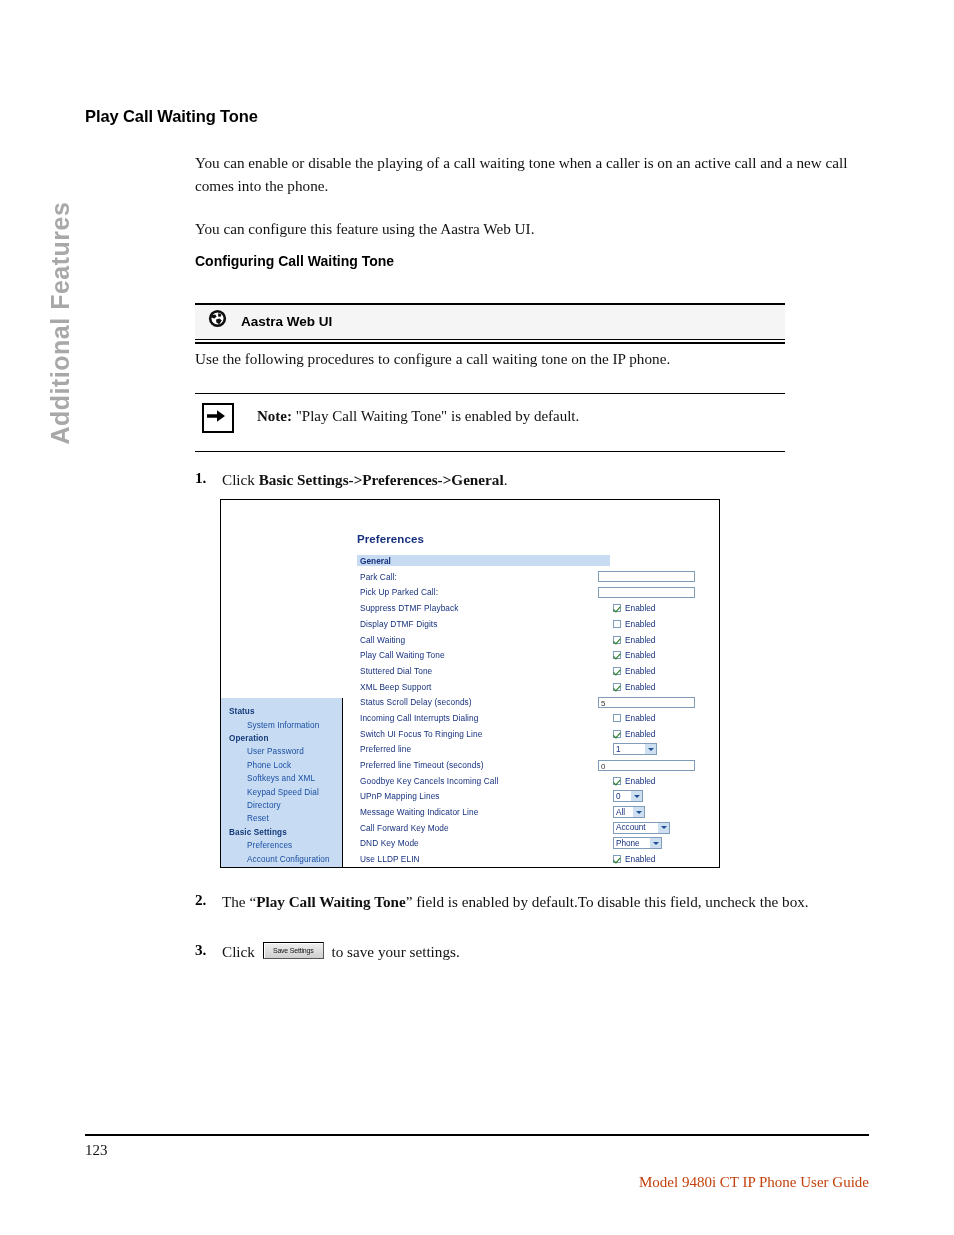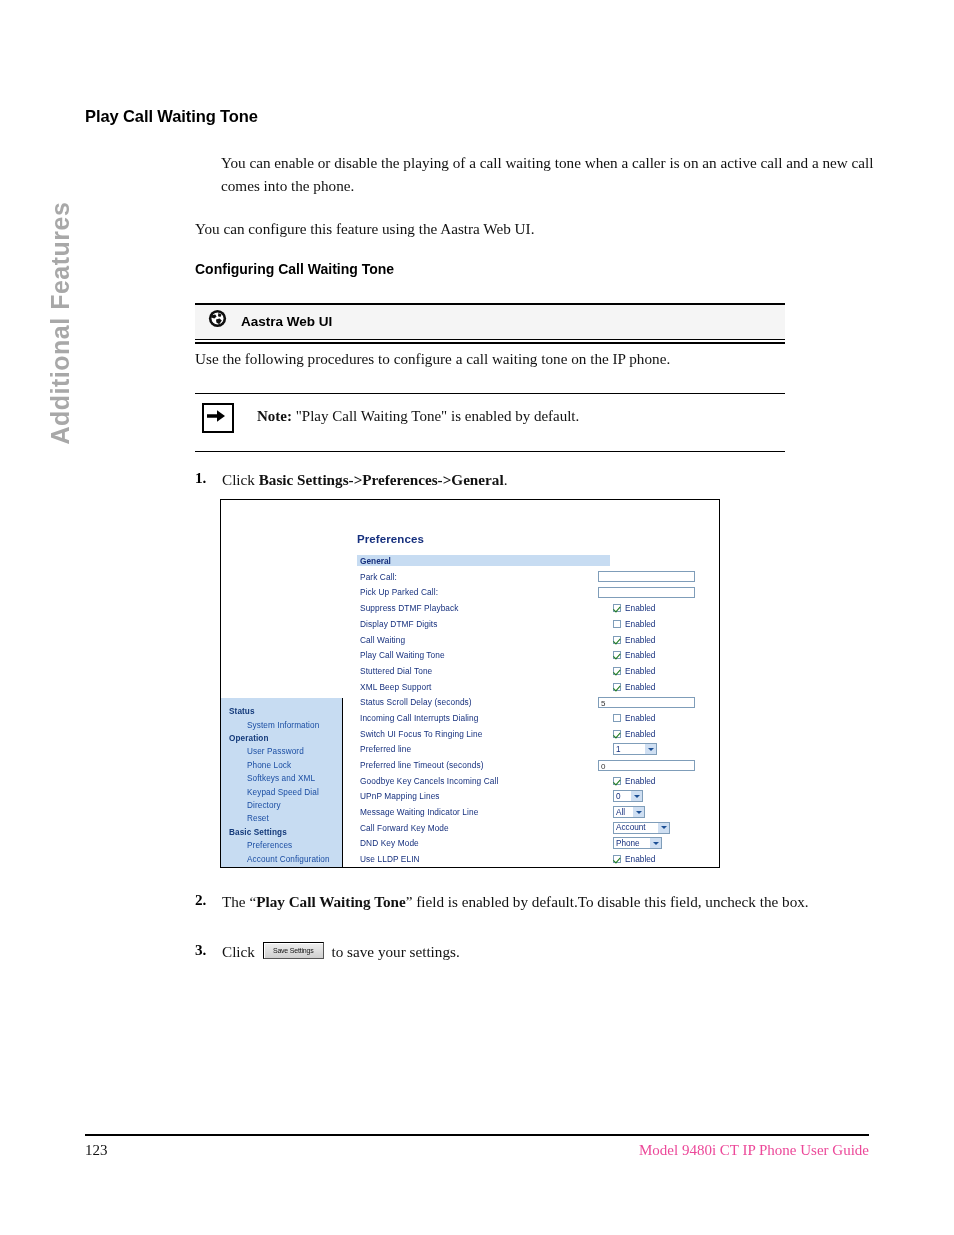--- a/index.html
+++ b/index.html
@@ -60,27 +60,27 @@
     color: #000;
   }
 
   .para {
     position: absolute;
     font-family: "Liberation Serif", serif;
     font-size: 15.2px;
     line-height: 23px;
     color: #111;
   }
-  .p1 { left: 195px; top: 151px; width: 670px; margin-left: 26px; }
+  .p1 { left: 195px; top: 151px; width: 670px; }
   .p2 { left: 195px; top: 217px; width: 670px; }
 
   .h2 {
     position: absolute;
     left: 195px;
-    top: 261px;
+    top: 253px;
     font-family: "Liberation Sans", sans-serif;
     font-weight: bold;
     font-size: 14px;
     color: #000;
   }
 
   
   .banner-wrap {
     position: absolute;
     left: 195px;
@@ -367,24 +367,24 @@
     position: absolute;
     left: 85px;
     top: 1142px;
     font-family: "Liberation Serif", serif;
     font-size: 15px;
     color: #111;
   }
   .footer-title {
     position: absolute;
     right: 85px;
-    top: 1142px;
+    top: 1174px;
     font-family: "Liberation Serif", serif;
     font-size: 15px;
-    color: #ec4899;
+    color: #c2410c;
   }
 </style>
 </head>
 <body>
 
 <div class="page">
 
   <div class="side-tab">
     <div class="side-tab-text">Additional Features</div>
   </div>

